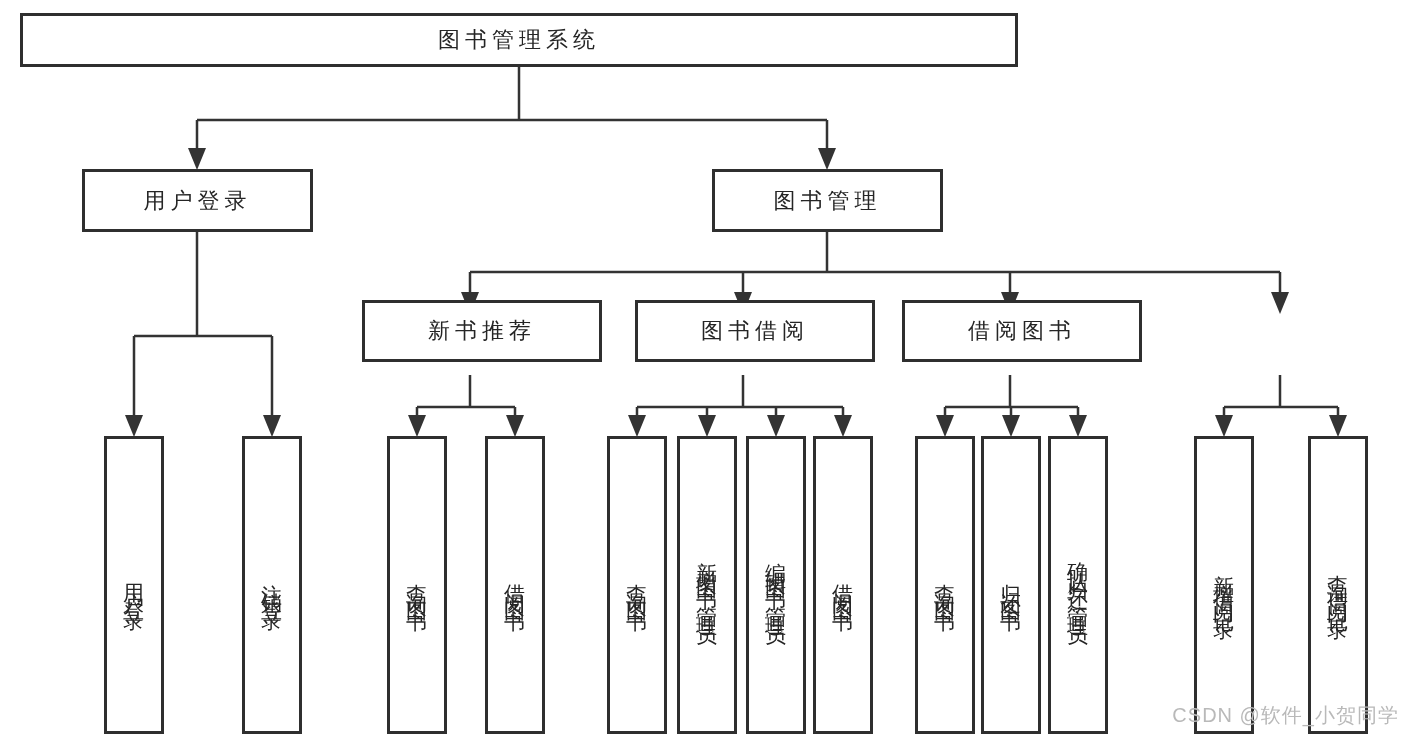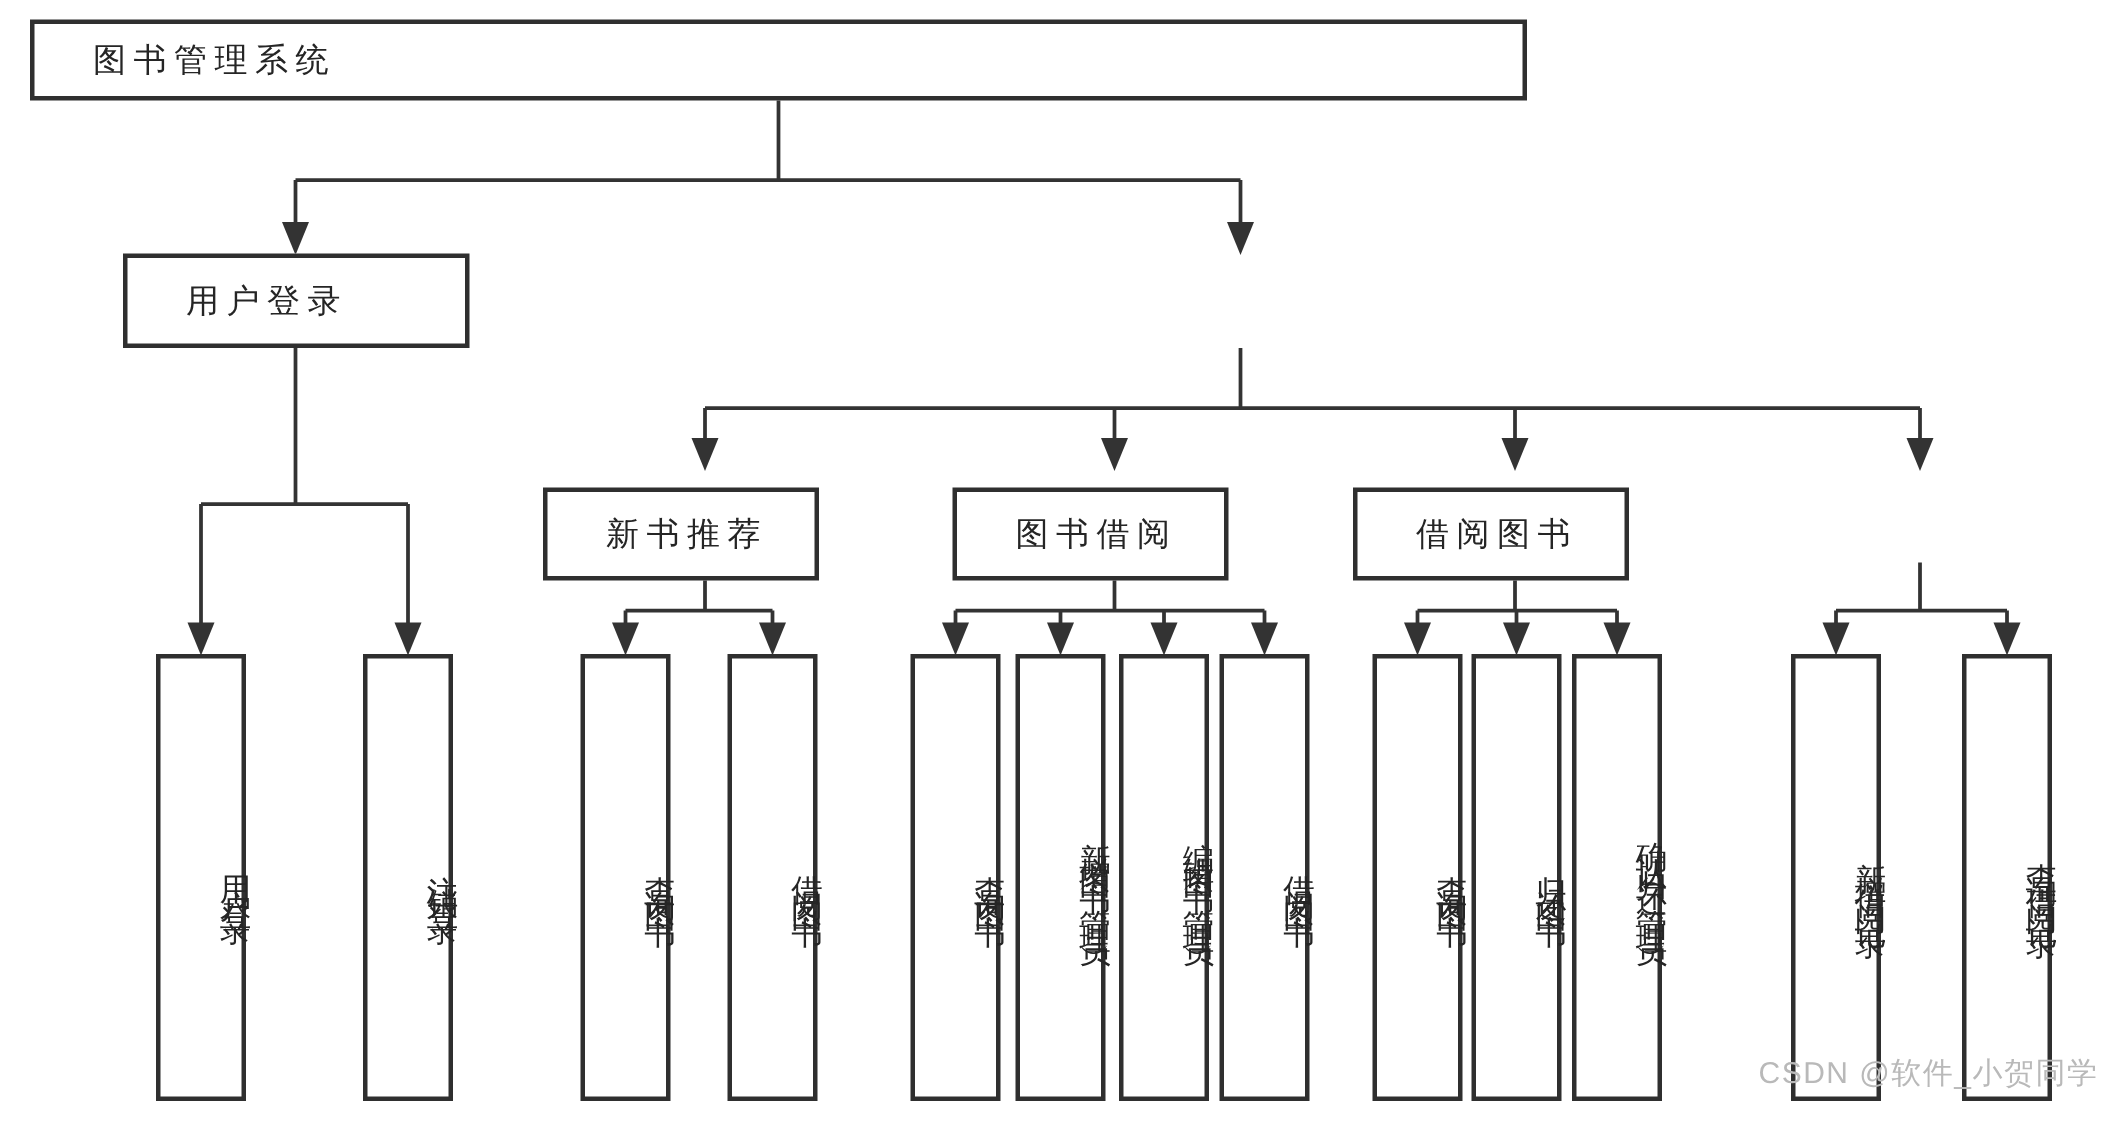--- a/index.html
+++ b/index.html
@@ -9,37 +9,36 @@
     background:#ffffff;
     font-family:"Liberation Sans", sans-serif;
     overflow:hidden;
   }
   .wires { position:absolute; left:0; top:0; z-index:1; }
   .box {
     position:absolute;
     box-sizing:border-box;
     background:#ffffff;
     border:3px solid #2f2f2f;
-    display:flex; align-items:center; justify-content:flex-start;
+    display:flex; align-items:center; justify-content:center;
     z-index:2;
     color:#252525;
-    padding-left:39px;
   }
   .hlabel { font-size:22px; letter-spacing:5px; white-space:nowrap; }
   .vlabel {
     writing-mode:vertical-rl;
     text-orientation:mixed;
     font-size:21px;
     letter-spacing:9px;
     line-height:1;
     white-space:nowrap;
   }
   .root-box  { left:20px;  top:13px;  width:998px; height:54px; }
   .l2-box    { top:169px; height:63px; width:231px; }
-  .l3-box    { top:325px; height:62px; width:184px; }
+  .l3-box    { top:300px; height:62px; width:240px; }
   .leaf      { top:436px; height:298px; width:60px; }
   .watermark {
     position:absolute;
     right:6px; bottom:18px;
     z-index:3;
     color:#b9b9b9;
     font-size:20px;
     letter-spacing:1px;
     white-space:nowrap;
   }
@@ -81,20 +80,23 @@
       <polygon points="1329,415 1347,415 1338,437"></polygon>
     </g>
   </svg>
 
   <div class="box root-box">
     <span class="hlabel">图书管理系统</span>
   </div>
 
   <div class="box l2-box" style="left:82px">
     <span class="hlabel">用户登录</span>
+  </div>
+  <div class="box l2-box" style="left:712px">
+    <span class="hlabel">图书管理</span>
   </div>
 
   <div class="box l3-box" style="left:362px">
     <span class="hlabel">新书推荐</span>
   </div>
   <div class="box l3-box" style="left:635px">
     <span class="hlabel">图书借阅</span>
   </div>
   <div class="box l3-box" style="left:902px">
     <span class="hlabel">借阅图书</span>

